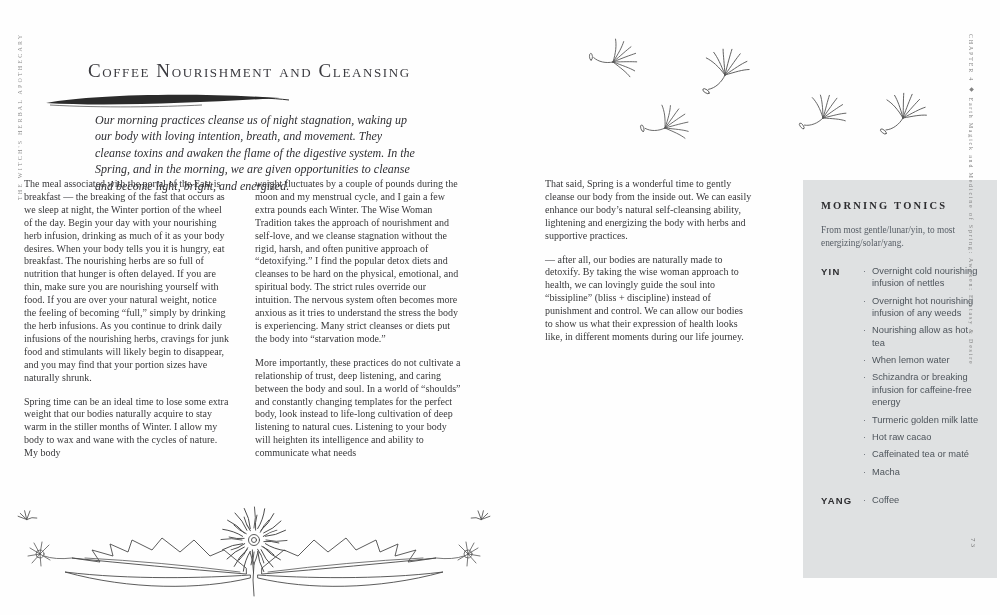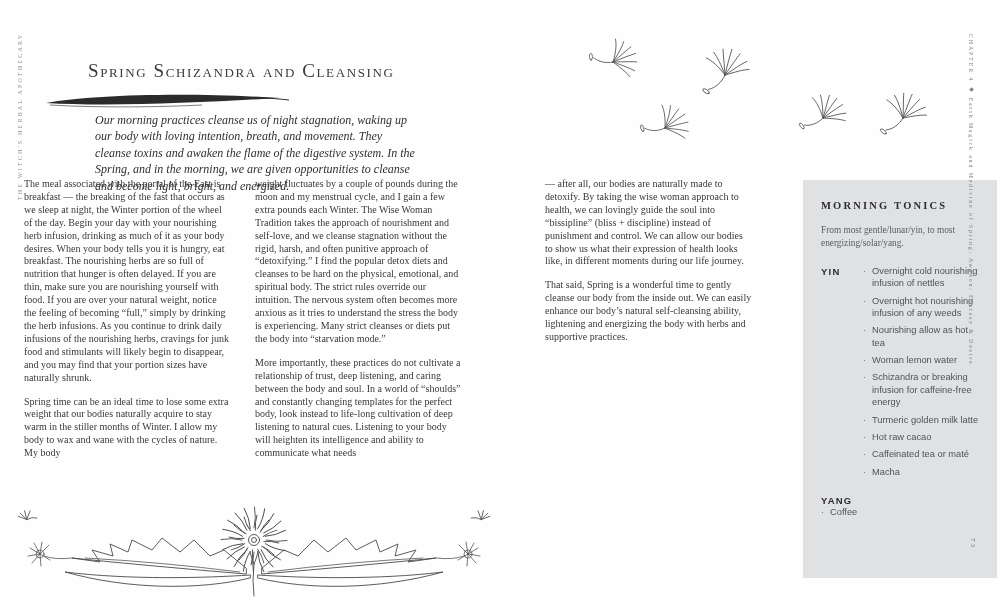--- a/index.html
+++ b/index.html
@@ -54,21 +54,21 @@
     position:absolute; left:262px; top:180px; width:194px; height:398px;
     padding:20px 16px 0 18px;
     font-family:"Liberation Sans", sans-serif;
   }
   .tonics-title {
     font-family:"Liberation Serif", serif; font-weight:700;
     font-size:10.5px; letter-spacing:2.2px; color:#2d2d30;
   }
   .tonics-intro { margin-top:13px; font-size:9.3px; line-height:1.45; color:#565d65;font-family:Liberation Serif, serif; }
   .tonic-group { display:flex; margin-top:14px; }
-  .tonic-group.yang { margin-top:11px;flex-direction:column; }
+  .tonic-group.yang { margin-top:11px; }
   .tonic-label {
     width:42px; flex:none;
     font-family:Liberation Sans, sans-serif; font-weight:700;
     font-size:9.5px; letter-spacing:1.2px; color:#2d2d30; padding-top:1px;
   }
   .tonic-list { list-style:none; flex:1; }
   .tonic-list li { display:flex; margin-bottom:5px; font-size:9.3px; line-height:1.33; color:#4e555c; }
   .tonic-list .bullet { flex:none; width:9px; color:#6a7077; }
 
   
@@ -79,21 +79,21 @@
 </style>
 </head>
 <body>
 
 <div class="spread">
 
   <div class="page page-left">
 
     <div class="vert-up book-title-margin">THE WITCH'S HERBAL APOTHECARY</div>
 
-    <h1 class="page-title">Spring Schizandra and Cleansing</h1>
+    <h1 class="page-title">Coffee Nourishment and Cleansing</h1>
 
     <svg class="swoosh" width="250" height="18" viewBox="0 0 250 18">
       <path d="M4,11 C50,3 140,0 238,6 C170,10 70,15 4,11 Z" fill="#2b2b2b"></path>
       <path d="M180,7 C210,5 230,6 247,8" stroke="#2b2b2b" stroke-width="1" fill="none"></path>
       <path d="M8,13 C60,16 120,15 160,13" stroke="#444" stroke-width="0.7" fill="none"></path>
     </svg>
 
     <p class="intro">Our morning practices cleanse us of night stagnation, waking up our body with loving intention, breath, and movement. They cleanse toxins and awaken the flame of the digestive system. In the Spring, and in the morning, we are given opportunities to cleanse and become light, bright, and energized.</p>
 
     <div class="col col-1">
@@ -209,22 +209,22 @@
         </g>
       <g transform="translate(268,98) rotate(28)">
           <use href="#seedfig" x="-21" y="-27"></use>
         </g>
       <g transform="translate(348,98) rotate(14) scale(1.05)">
           <use href="#seedfig" x="-21" y="-27"></use>
         </g>
     </svg>
 
     <div class="col col-3">
+      <p>That said, Spring is a wonderful time to gently cleanse our body from the inside out. We can easily enhance our body’s natural self-cleansing ability, lightening and energizing the body with herbs and supportive practices.</p>
       <p>— after all, our bodies are naturally made to detoxify. By taking the wise woman approach to health, we can lovingly guide the soul into “bissipline” (bliss + discipline) instead of punishment and control. We can allow our bodies to show us what their expression of health looks like, in different moments during our life journey.</p>
-      <p>That said, Spring is a wonderful time to gently cleanse our body from the inside out. We can easily enhance our body’s natural self-cleansing ability, lightening and energizing the body with herbs and supportive practices.</p>
     </div>
 
     <aside class="tonics" style="background: rgb(223, 225, 226); margin-left: 41px;">
       <h2 class="tonics-title">MORNING TONICS</h2>
       <p class="tonics-intro">From most gentle/lunar/yin, to most energizing/solar/yang.</p>
 
       <div class="tonic-group yin">
         <span class="tonic-label">YIN</span>
         <ul class="tonic-list">
           <li>
@@ -234,21 +234,21 @@
           <li>
               <span class="bullet">·</span>
               <span>Overnight hot nourishing infusion of any weeds</span>
             </li>
           <li>
               <span class="bullet">·</span>
               <span>Nourishing allow as hot tea</span>
             </li>
           <li>
               <span class="bullet">·</span>
-              <span>Woman lemon water</span>
+              <span>When lemon water</span>
             </li>
           <li>
               <span class="bullet">·</span>
               <span>Schizandra or breaking infusion for caffeine-free energy</span>
             </li>
           <li>
               <span class="bullet">·</span>
               <span>Turmeric golden milk latte</span>
             </li>
           <li>

